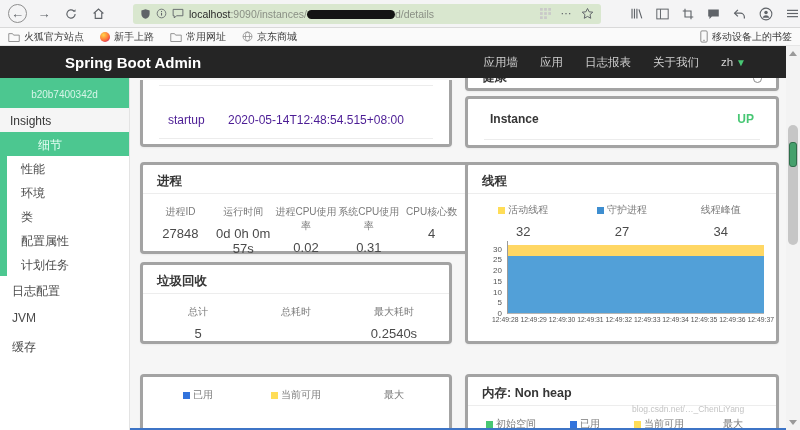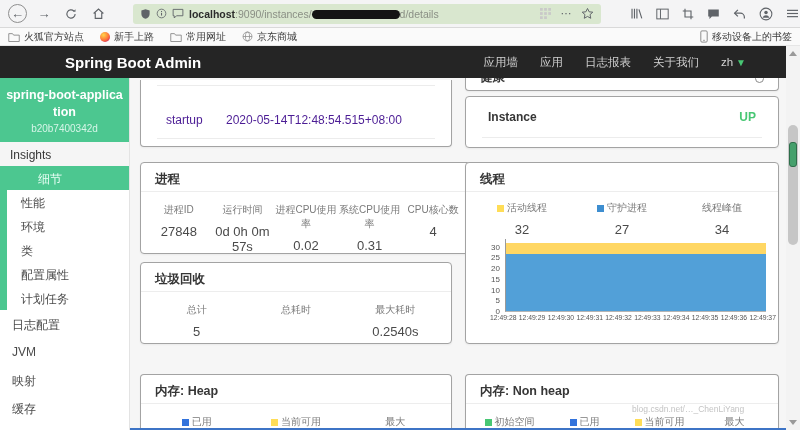--- a/index.html
+++ b/index.html
@@ -4,21 +4,21 @@
 <style>
   * { margin:0; padding:0; box-sizing:border-box; }
   html,body { width:800px; height:430px; overflow:hidden; font-family:"Liberation Sans", sans-serif; background:#fff; }
 
   
   #chrome { position:absolute; left:0; top:0; width:800px; height:28px; background:#f4f4f5; border-bottom:1px solid #d9d9d9; display:flex; align-items:center; padding:0 8px; gap:7px; }
   .navbtn { width:20px; height:20px; display:flex; align-items:center; justify-content:center; color:#5f6368; font-size:13px; flex:0 0 auto; }
   .navbtn.circ { border:1.2px solid #8f8f8f; border-radius:50%; width:19px; height:19px; }
   #urlbar { flex:0 0 auto; width:468px; height:20px; background:#d9e7cf; border-radius:3px; display:flex; align-items:center; padding:0 7px; gap:5px; margin-left:18px; }
   #urlbar .url { font-size:10.5px; color:#8a8f85; white-space:nowrap; overflow:hidden; flex:1; }
-  #urlbar .url b { color:#2b2b2b; font-weight:bold; }
+  #urlbar .url b { color:#2b2b2b; font-weight:normal; }
   .redacted { display:inline-block; width:88px; height:9px; background:#141414; border-radius:5px; vertical-align:middle; }
   .chrome-right { display:flex; align-items:center; gap:13px; margin-left:22px; }
 
   
   #bookmarks { position:absolute; left:0; top:28px; width:800px; height:18px; background:#fafafa; border-bottom:1px solid #e6e6e6; display:flex; align-items:center; padding:0 8px; gap:16px; font-size:10px; color:#3c3c3c; }
   .bm { display:flex; align-items:center; gap:4px; }
   .ff-logo { width:10px; height:10px; border-radius:50%; background:radial-gradient(circle at 35% 30%, #ffd54a, #ff7139 55%, #b5007f); }
   .bm-spacer { flex:1; }
 
   
@@ -42,21 +42,21 @@
   #appbox .app-name { font-weight:bold; font-size:12.5px; line-height:1.35; word-break:break-all; }
   #appbox .app-id { font-size:10px; color:#d6f5e8; margin-top:2px; }
   .side-section { background:#f5f5f5; padding:6px 10px; color:#363636; height:24px; }
   #submenu { border-left:7px solid #4cc790; }
   .side-sub { padding:5px 0 5px 14px; height:24px; }
   .side-sub.active { background:#4cc790; color:#eafff6; margin-left:-7px; padding-left:38px; }
   .side-item { padding:7px 0 7px 12px; height:28px; }
 
   
   #main { position:absolute; left:130px; top:78px; width:656px; height:352px; background:#f6f6f6; overflow:hidden; }
-  .panel { position:absolute; background:#fff; border:1px solid #a3a3a3; border-radius:4px; box-shadow:0 1px 2px rgba(0,0,0,0.05); }
+  .panel { position:absolute; background:#fff; border:3px solid #a3a3a3; border-radius:4px; box-shadow:0 1px 2px rgba(0,0,0,0.05); }
   .panel.cut-top { border-top:none; border-radius:0 0 4px 4px; }
   .panel.cut-bottom { border-bottom:none; border-radius:4px 4px 0 0; }
   .panel-h { padding:8px 14px; border-bottom:1px solid #ededed; font-weight:bold; font-size:12.5px; color:#363636; height:29px; }
   .stats { display:flex; text-align:center; padding:11px 6px 0;justify-content:space-between; }
   .stat { flex:1; }
   .stat .lbl { font-size:10px; color:#7a7a7a; display:flex; align-items:center; justify-content:center; gap:3px; }
   .stat .val { font-size:13px; color:#4a4a4a; margin-top:7px; }
   .sq { display:inline-block; width:7px; height:7px; flex:0 0 auto; }
   .kv-row { margin:16px 16px; padding:11px 9px; border-bottom:1px solid #ececec; display:flex; font-size:12px; color:#4c1d95; }
   .kv-row .k { width:60px; flex:0 0 auto; }
@@ -236,35 +236,33 @@
 <div id="vscroll">
   <span class="sb-arrow sb-up"></span>
   <div id="sb-thumb">
     <div id="sb-marker"></div>
   </div>
   <span class="sb-arrow sb-down"></span>
 </div>
 
 <div id="sidebar">
   <div id="appbox">
-    <div class="app-name">spring-boot-application</div>
     <div class="app-id">b20b7400342d</div>
   </div>
   <div class="side-section">Insights</div>
   <div id="submenu">
     <div class="side-sub active">细节</div>
     <div class="side-sub">性能</div>
     <div class="side-sub">环境</div>
     <div class="side-sub">类</div>
     <div class="side-sub">配置属性</div>
     <div class="side-sub">计划任务</div>
   </div>
   <div class="side-item">日志配置</div>
   <div class="side-item">JVM</div>
-  <div class="side-item">映射</div>
   <div class="side-item">缓存</div>
 </div>
 
 <div id="main">
 
   <div class="panel cut-top" style="left:10px; top:2px; width:312px; height:67px;">
     <div class="top-divider" style="margin-top:5px;"></div>
     <div class="kv-row">
       <span class="k">startup</span>
       <span class="v">2020-05-14T12:48:54.515+08:00</span>
@@ -308,21 +306,20 @@
           <div class="lbl">总耗时</div>
         </div>
       <div class="stat">
           <div class="lbl">最大耗时</div>
           <div class="val">0.2540s</div>
         </div>
     </div>
   </div>
 
   <div class="panel cut-bottom" style="left:10px; top:296px; width:312px; height:56px;">
-    <div class="panel-h">内存: Heap</div>
     <div class="stats">
       <div class="stat">
           <div class="lbl">
             <i class="sq" style="background: rgb(50, 115, 220);"></i>
             <span>已用</span>
           </div>
         </div>
       <div class="stat">
           <div class="lbl">
             <i class="sq" style="background: rgb(255, 221, 87);"></i>

